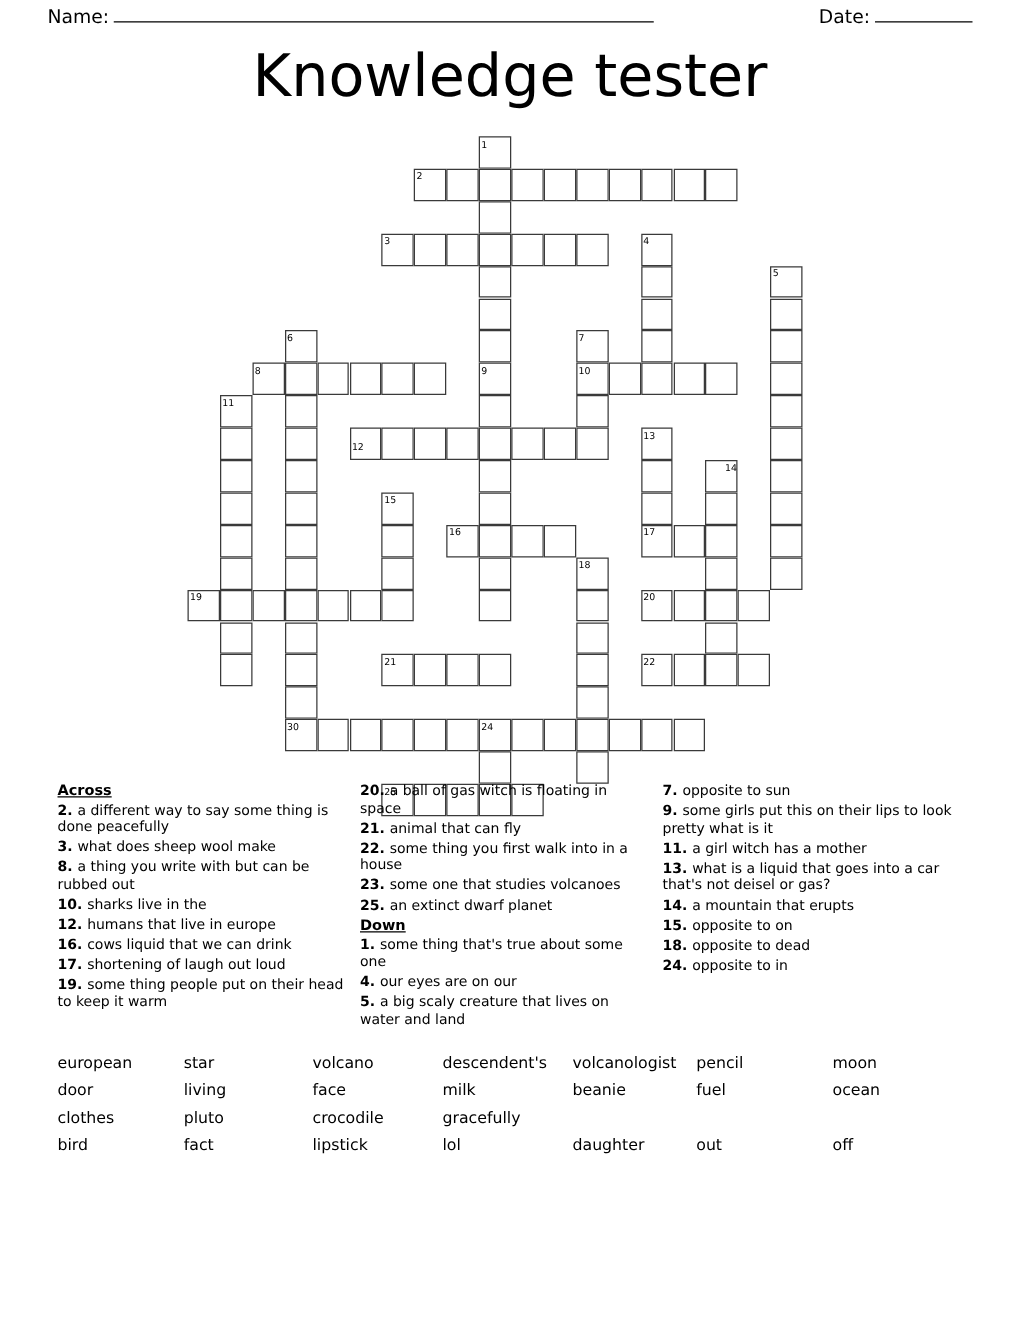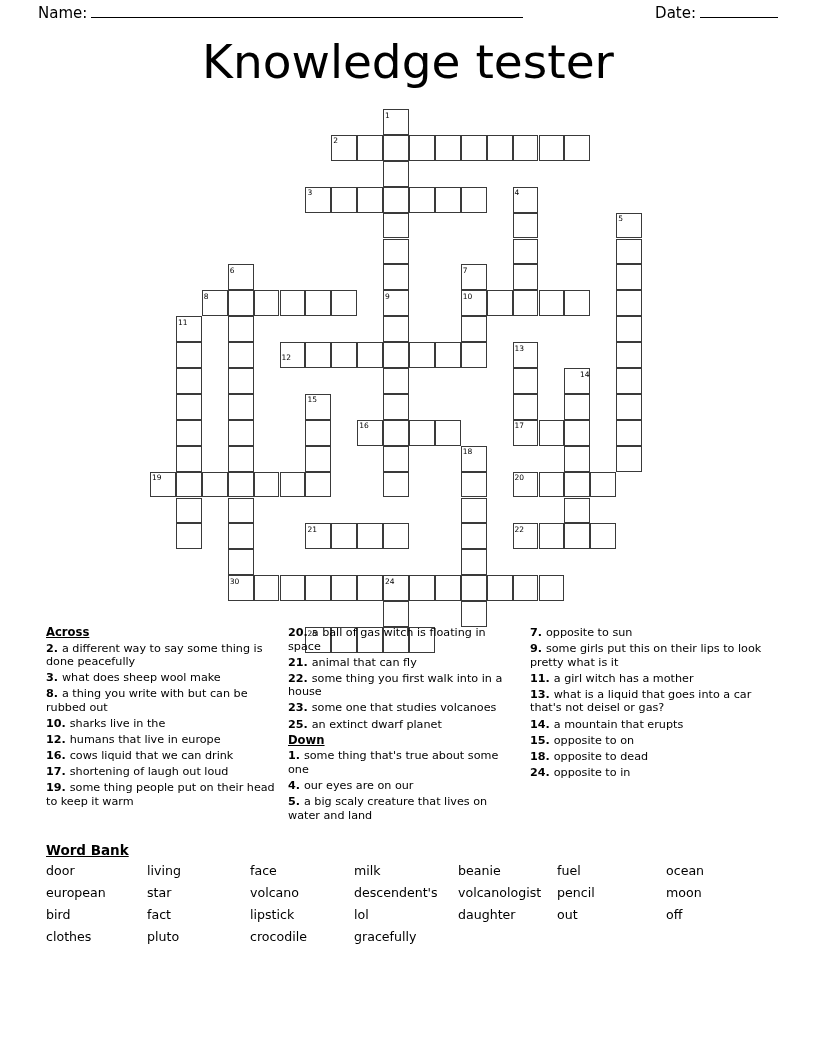--- a/index.html
+++ b/index.html
@@ -359,49 +359,48 @@
       <span class="clue-item"><span class="cnum">11. </span><span>a girl witch has a mother</span></span>
       <span class="clue-item"><span class="cnum">13. </span><span>what is a liquid that goes into a car that's not deisel or gas?</span></span>
       <span class="clue-item"><span class="cnum">14. </span><span>a mountain that erupts</span></span>
       <span class="clue-item"><span class="cnum">15. </span><span>opposite to on</span></span>
       <span class="clue-item"><span class="cnum">18. </span><span>opposite to dead</span></span>
       <span class="clue-item"><span class="cnum">24. </span><span>opposite to in</span></span>
     </div>
 </div>
 
 <div id="wordbank">
-  <span id="wb-title">Word Bank</span>
   <div class="wb-grid" id="wb-grid">
+      <div class="wb-row">
+        <span class="wb-word wb-c0">european</span>
+        <span class="wb-word wb-c1">star</span>
+        <span class="wb-word wb-c2">volcano</span>
+        <span class="wb-word wb-c3">descendent's</span>
+        <span class="wb-word wb-c4">volcanologist</span>
+        <span class="wb-word wb-c5">pencil</span>
+        <span class="wb-word wb-c6">moon</span>
+      </div>
       <div class="wb-row">
         <span class="wb-word wb-c0">door</span>
         <span class="wb-word wb-c1">living</span>
         <span class="wb-word wb-c2">face</span>
         <span class="wb-word wb-c3">milk</span>
         <span class="wb-word wb-c4">beanie</span>
         <span class="wb-word wb-c5">fuel</span>
         <span class="wb-word wb-c6">ocean</span>
       </div>
       <div class="wb-row">
-        <span class="wb-word wb-c0">european</span>
-        <span class="wb-word wb-c1">star</span>
-        <span class="wb-word wb-c2">volcano</span>
-        <span class="wb-word wb-c3">descendent's</span>
-        <span class="wb-word wb-c4">volcanologist</span>
-        <span class="wb-word wb-c5">pencil</span>
-        <span class="wb-word wb-c6">moon</span>
+        <span class="wb-word wb-c0">clothes</span>
+        <span class="wb-word wb-c1">pluto</span>
+        <span class="wb-word wb-c2">crocodile</span>
+        <span class="wb-word wb-c3">gracefully</span>
       </div>
       <div class="wb-row">
         <span class="wb-word wb-c0">bird</span>
         <span class="wb-word wb-c1">fact</span>
         <span class="wb-word wb-c2">lipstick</span>
         <span class="wb-word wb-c3">lol</span>
         <span class="wb-word wb-c4">daughter</span>
         <span class="wb-word wb-c5">out</span>
         <span class="wb-word wb-c6">off</span>
       </div>
-      <div class="wb-row">
-        <span class="wb-word wb-c0">clothes</span>
-        <span class="wb-word wb-c1">pluto</span>
-        <span class="wb-word wb-c2">crocodile</span>
-        <span class="wb-word wb-c3">gracefully</span>
-      </div>
     </div>
 </div>
 
 </body></html>

